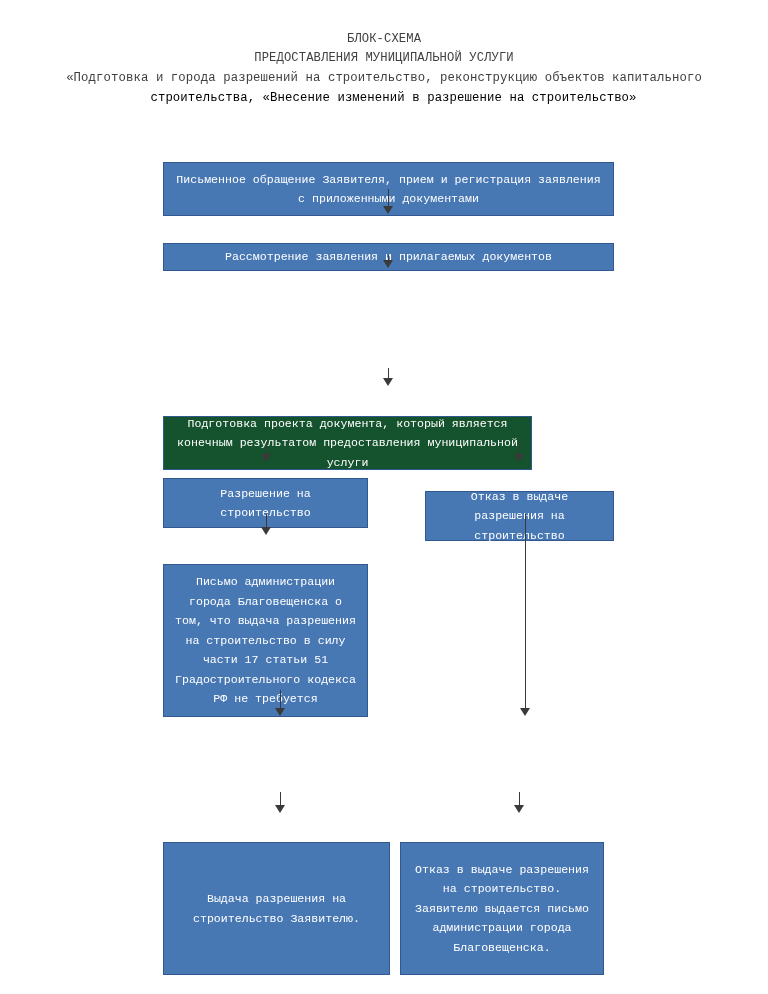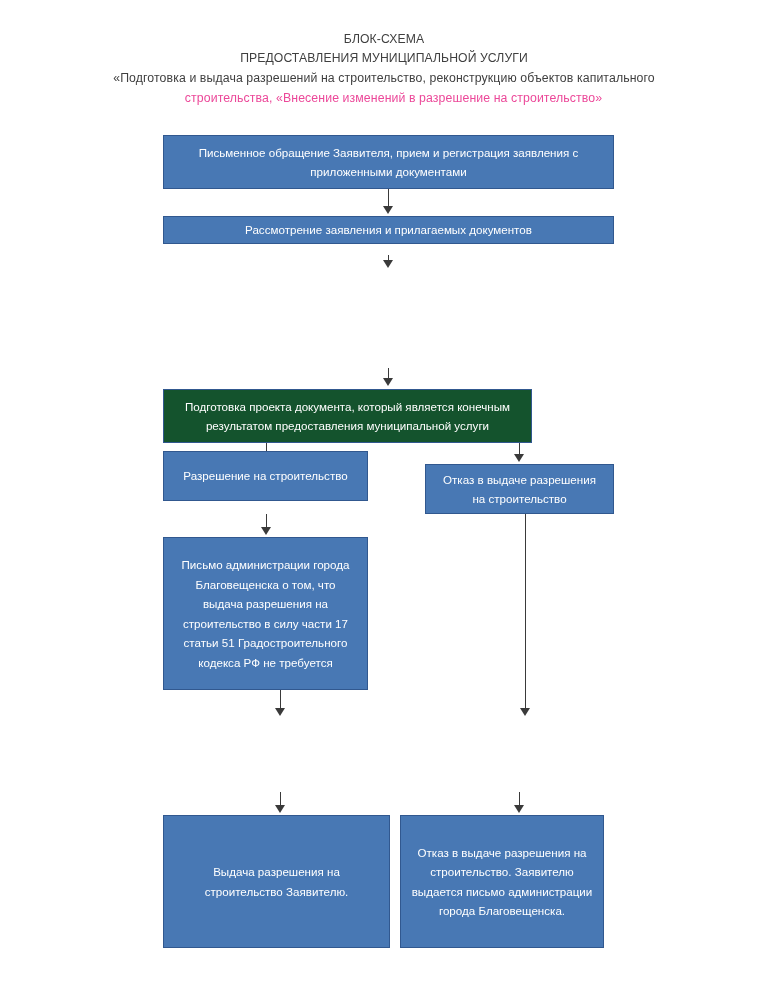--- a/index.html
+++ b/index.html
@@ -51,20 +51,21 @@
     border: 1.3px solid #2f5party;
     border: 1.3px solid #31588f;
     color: #ffffff;
     display: flex;
     align-items: center;
     justify-content: center;
     text-align: center;
     font-size: 11.6px;
     line-height: 19.5px;
     padding: 2px 10px;
+    margin-top: 27px;
   }
   .node .node-text {
     display: block;
     width: 100%;
     white-space: pre-line;
   }
 
   
   .conn {
     position: absolute;
@@ -76,27 +77,27 @@
     width: 0;
     height: 0;
     border-left: 5.2px solid transparent;
     border-right: 5.2px solid transparent;
     border-top: 8px solid #3a3a3a;
   }
 </style>
 </head>
 <body>
 
-<div id="page" style="background: rgb(255, 255, 255);">
+<div id="page" style="background: rgb(255, 255, 255); font-family: Liberation Mono, monospace;">
 
   <div class="title-block">
     <div class="title-line caps" style="color: rgb(63, 63, 63);">БЛОК-СХЕМА</div>
     <div class="title-line caps" style="color: rgb(63, 63, 63);">ПРЕДОСТАВЛЕНИЯ МУНИЦИПАЛЬНОЙ УСЛУГИ</div>
-    <div class="title-line sub" style="color: rgb(63, 63, 63);">«Подготовка и выдача разрешений на строительство, реконструкцию объектов капитального</div>
-    <div class="title-line sub" style="color: #ec4899; margin-left: 19px;">строительства, «Внесение изменений в разрешение на строительство»</div>
+    <div class="title-line sub" style="color: rgb(63, 63, 63);">«Подготовка и города разрешений на строительство, реконструкцию объектов капитального</div>
+    <div class="title-line sub" style="color: #000000; margin-left: 19px;">строительства, «Внесение изменений в разрешение на строительство»</div>
   </div>
 
   <div class="node" style="left: 163px; top: 135px; width: 451px; height: 54px; background: rgb(72, 120, 180); border-color: rgb(49, 88, 143); color: rgb(255, 255, 255);">
     <span class="node-text">Письменное обращение Заявителя, прием и регистрация заявления с приложенными документами</span>
   </div>
 
   <div class="conn" style="left: 388px; top: 189px; height: 19px; border-left-color: rgb(58, 58, 58);"></div>
   <div class="arrow-head" style="left: 383px; top: 206px; border-top-color: rgb(58, 58, 58);"></div>
 
   <div class="node" style="left: 163px; top: 216px; width: 451px; height: 28px; background: rgb(72, 120, 180); border-color: rgb(49, 88, 143); color: rgb(255, 255, 255);">

